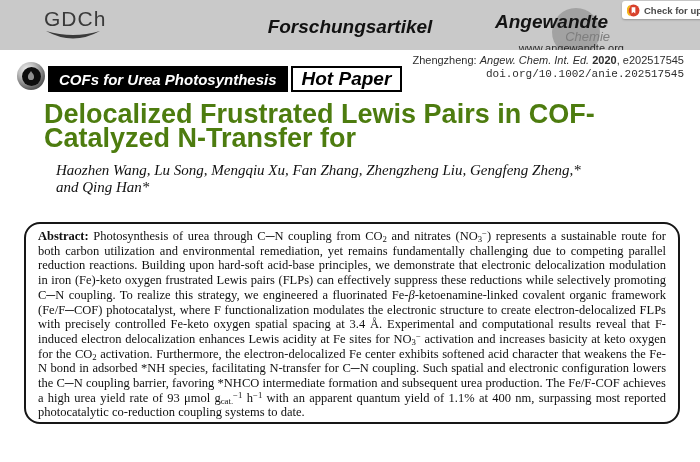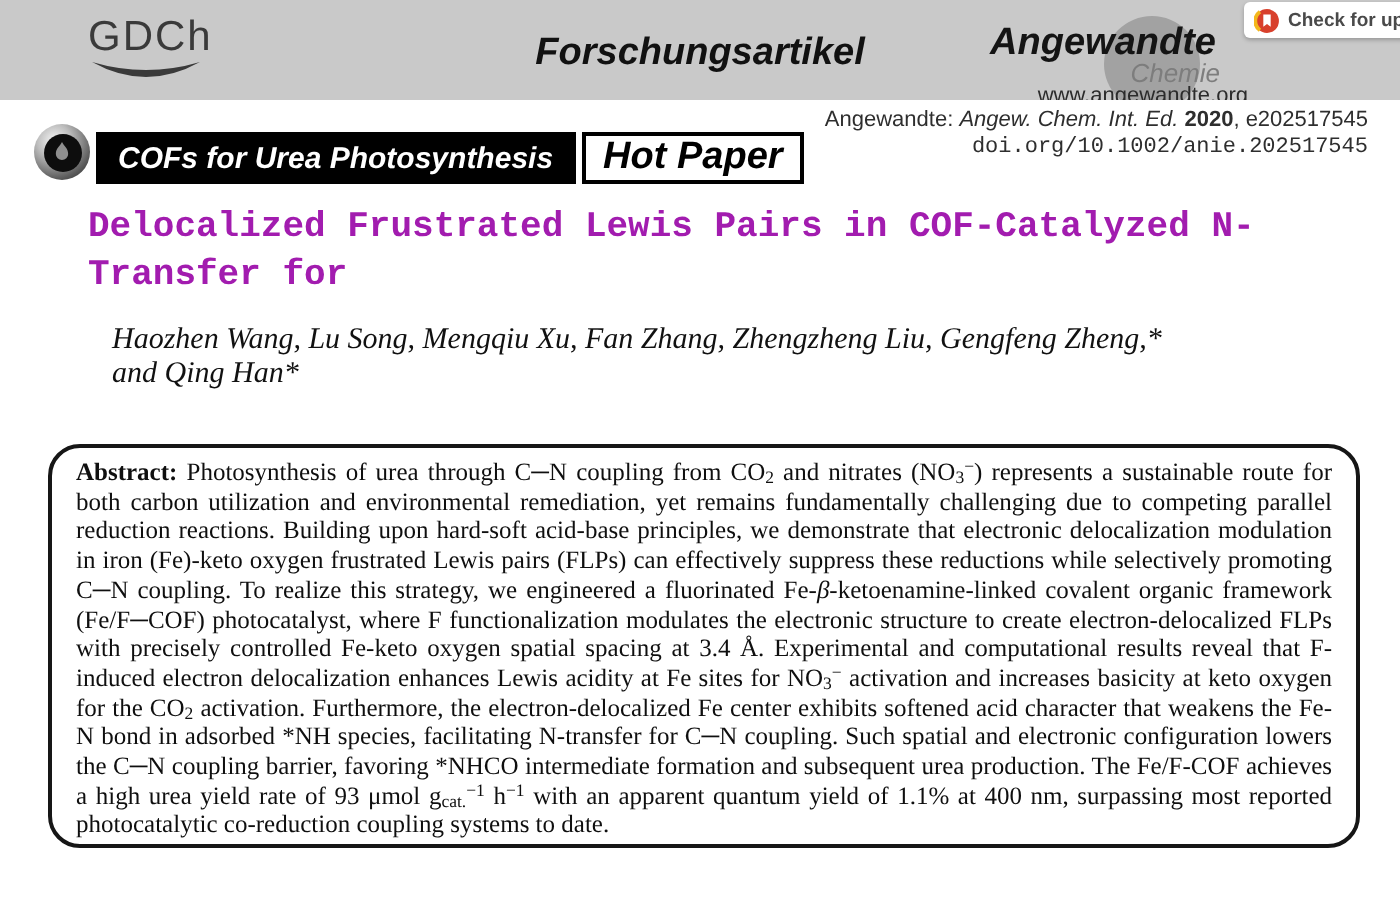--- a/index.html
+++ b/index.html
@@ -37,22 +37,22 @@
   .sphere-core{width:19px;height:19px;border-radius:50%;background:#0d0d0d;
                display:flex;align-items:center;justify-content:center;}
   .badge-row{position:absolute;left:48px;top:66px;display:flex;gap:3px;height:26px;}
   .topic-badge{background:#000;color:#fff;font-size:15px;font-weight:bold;font-style:italic;
                display:flex;align-items:center;padding:0 11px;}
   .hot-badge{background:#fff;color:#000;border:2px solid #000;font-size:19px;font-weight:bold;
              font-style:italic;display:flex;align-items:center;padding:0 9px;}
 
   
   .title{position:absolute;left:44px;top:102px;width:640px;
-         font-family:Liberation Mono, monospace;
-         font-size:18px;font-weight:bold;color:#a21caf;line-height:24px;}
+         font-family:Liberation Sans, sans-serif;
+         font-size:27px;font-weight:bold;color:#4d7c0f;line-height:24px;}
   .authors{position:absolute;left:44px;top:162px;width:640px;
            font-family:"Liberation Serif","DejaVu Serif",serif;
            font-size:15px;font-style:italic;color:#111;line-height:17px;margin-left:12px;}
 
   
   .abstract-box{position:absolute;left:24px;top:222px;width:656px;height:202px;
                 box-sizing:border-box;border:2px solid #161616;border-radius:16px;
                 padding:5px 12px;overflow:hidden;}
   .abstract-text{font-family:"Liberation Serif","DejaVu Serif",serif;font-size:12.5px;
                  line-height:14.7px;color:#0f0f0f;text-align:justify;}
@@ -83,21 +83,21 @@
       <svg width="13" height="13" viewBox="0 0 24 24">
         <circle cx="12" cy="12" r="11" fill="#d8402c"></circle>
         <path d="M 5.5 3.5 A 10.5 10.5 0 0 0 5.5 20.5" stroke="#f3b71c" stroke-width="3.6" fill="none"></path>
         <path d="M8.6 6 h6.8 v11.4 l-3.4 -2.6 l-3.4 2.6 z" fill="#ffffff"></path>
       </svg>
       <span>Check for updates</span>
     </div>
   </div>
 
   <div class="citation">
-    <div><span>Angewandte: </span><span style="font-style: italic;">Angew. Chem. Int. Ed. </span><span style="font-weight: bold;">2020</span><span>, e202517545</span></div>
+    <div><span>Zhengzheng: </span><span style="font-style: italic;">Angew. Chem. Int. Ed. </span><span style="font-weight: bold;">2020</span><span>, e202517545</span></div>
     <div class="cite-doi">doi.org/10.1002/anie.202517545</div>
   </div>
 
   <div class="sphere">
     <div class="sphere-core">
       <svg width="12" height="12" viewBox="0 0 14 14">
         <path d="M7 1.2 C8.3 3.8 10.6 4.8 10.6 8.1 A3.6 3.6 0 0 1 3.4 8.1 C3.4 4.8 5.7 3.8 7 1.2 Z" fill="#8f8f8f"></path>
       </svg>
     </div>
   </div>

